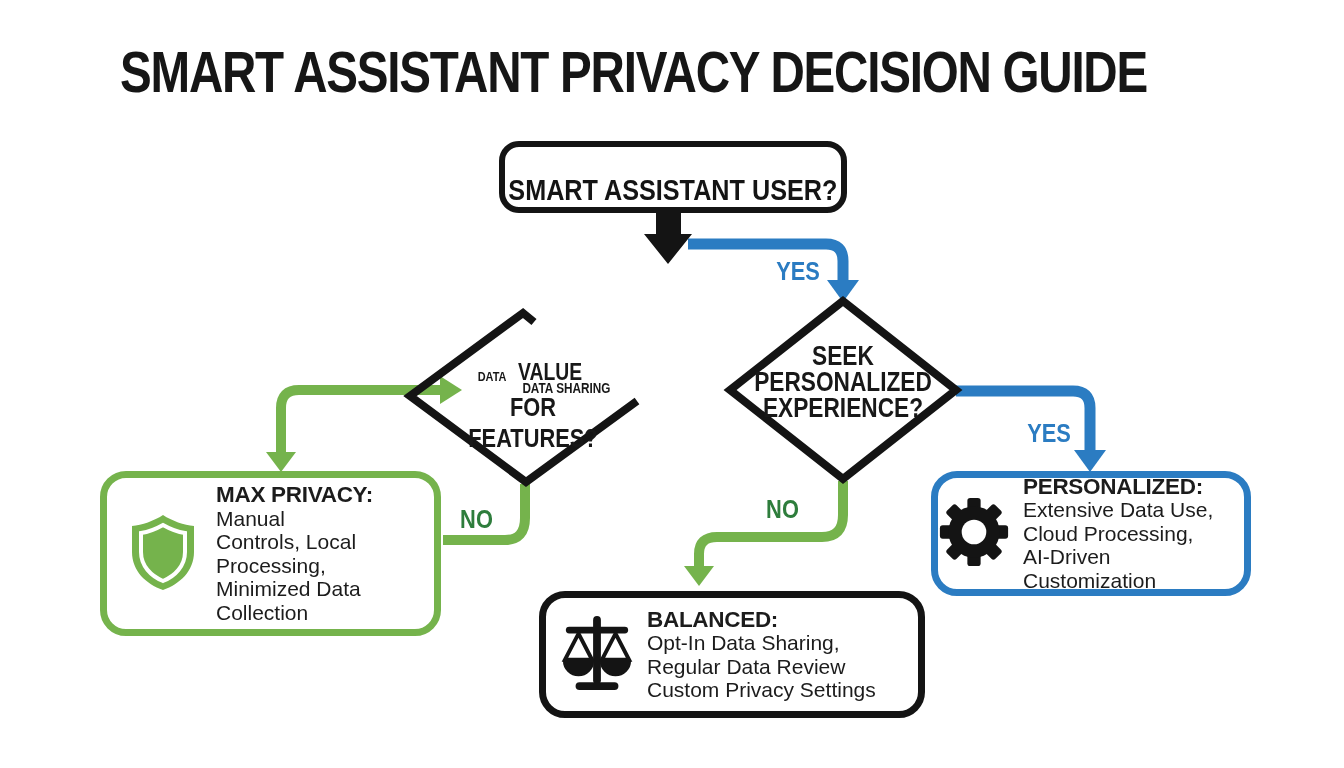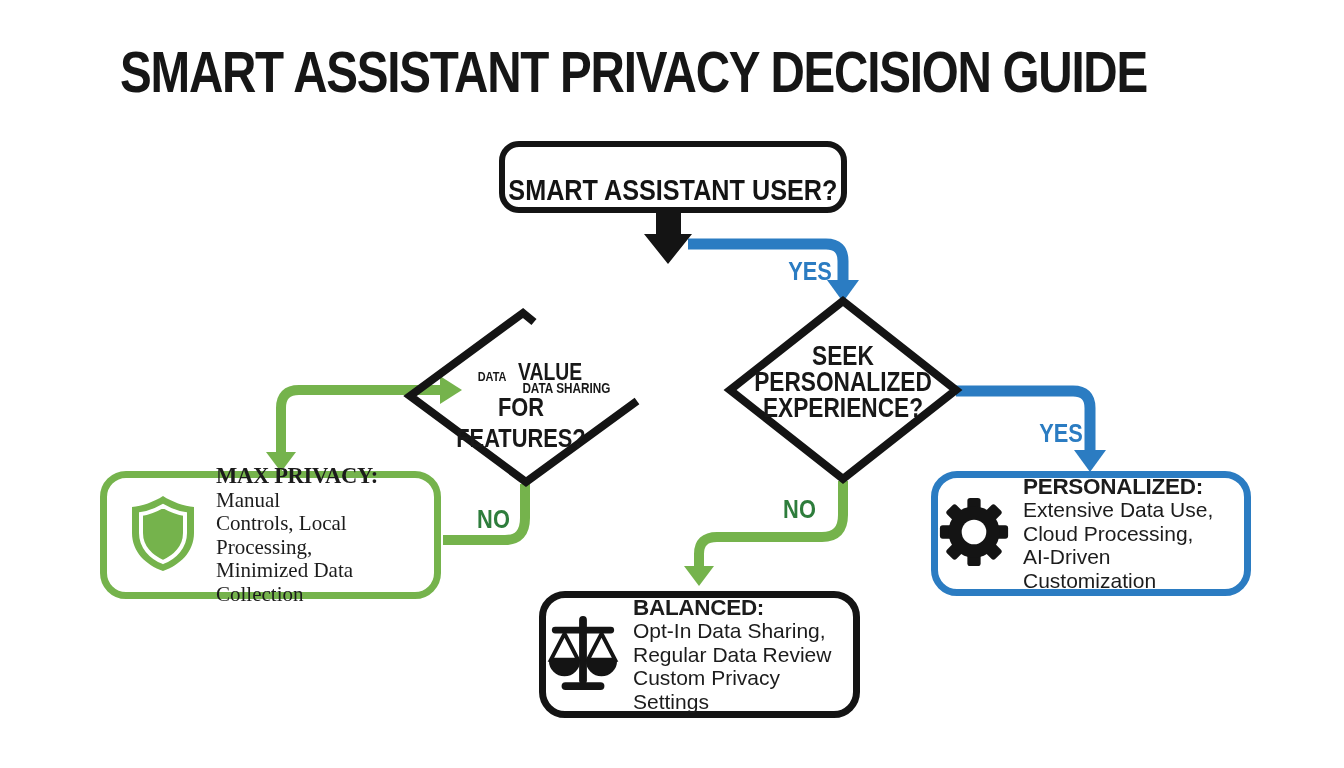--- a/index.html
+++ b/index.html
@@ -34,40 +34,40 @@
     background:#fff;border:6px solid var(--ink);border-radius:20px;
     display:flex;align-items:flex-end;justify-content:center;
     font-size:30px;font-weight:700;white-space:nowrap;
   }
 
   .dtext{position:absolute;z-index:3;text-align:center;font-weight:700;color:#181818;}
   .d-right-text{left:733px;top:343px;width:220px;font-size:27px;line-height:26px;transform:scaleX(.84);}
   .d-value{left:495px;top:359px;width:110px;font-size:23px;}
   .d-data{left:443px;top:369px;width:66px;font-size:13px;text-align:right;}
   .d-datasharing{left:506px;top:380px;width:120px;font-size:14px;}
-  .d-forfeatures{left:420px;top:392px;width:202px;font-size:26px;}
+  .d-forfeatures{left:432px;top:392px;width:202px;font-size:26px;}
 
-  .branch{position:absolute;z-index:3;text-align:right;font-weight:700;font-size:26px;}
+  .branch{position:absolute;z-index:3;text-align:left;font-weight:700;font-size:26px;}
   .branch.blue{color:var(--blue);}
   .branch.green{color:var(--green-dark);}
   .yes1{left:772px;top:256px;width:64px;}
   .yes2{left:1023px;top:418px;width:64px;}
   .no-left{left:457px;top:504px;width:56px;}
   .no-right{left:763px;top:494px;width:56px;}
 
   .box{
     position:absolute;z-index:2;background:#fff;border-radius:26px;
     display:flex;align-items:center;box-sizing:border-box;
   }
   .box .icon{flex:0 0 auto;}
   .box-text{font-size:21px;line-height:23.5px;color:#1c1c1c;}
   .box-text b{font-size:22.5px;letter-spacing:-0.3px;}
-  .box-max{left:100px;top:471px;width:341px;height:128px;border:7px solid var(--green);padding-left:20px;gap:17px;font-family:Liberation Serif, serif;}
+  .box-max{left:100px;top:471px;width:341px;height:165px;border:7px solid var(--green);padding-left:20px;gap:17px;}
   .box-pers{left:931px;top:471px;width:320px;height:125px;border:7px solid var(--blue);gap:13px;}
-  .box-bal{left:539px;top:591px;width:321px;height:127px;border:7px solid #141414;gap:13px;}
+  .box-bal{left:539px;top:591px;width:386px;height:127px;border:7px solid #141414;padding-left:14px;gap:13px;}
 </style>
 </head>
 <body>
 
 <div id="canvas">
 
   <svg id="wires" width="1344" height="768" viewBox="0 0 1344 768">
 
     <path class="stroke-blue" d="M688,244 H826 Q843,244 843,261 V282"></path>
     <polygon class="fill-blue" points="827,280 859,280 843,302"></polygon>

